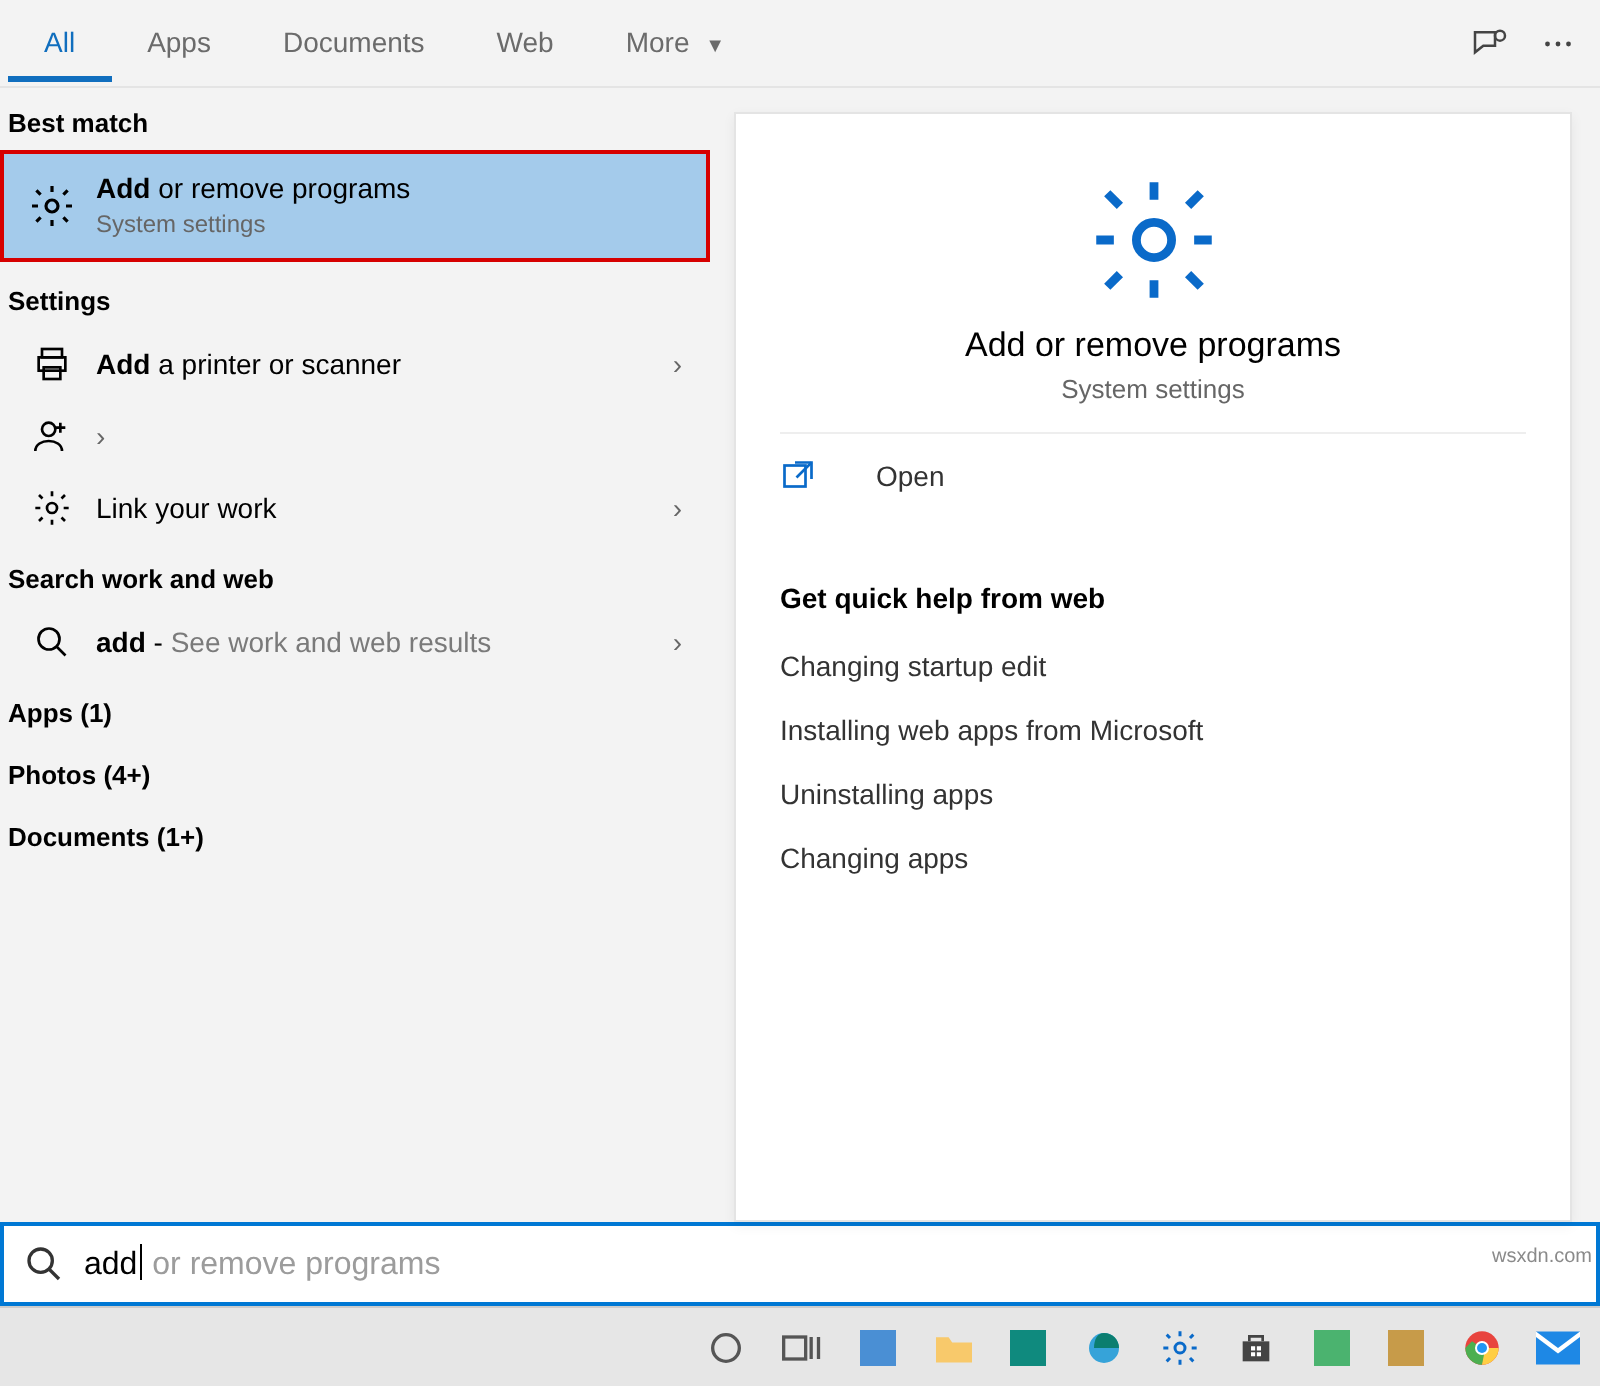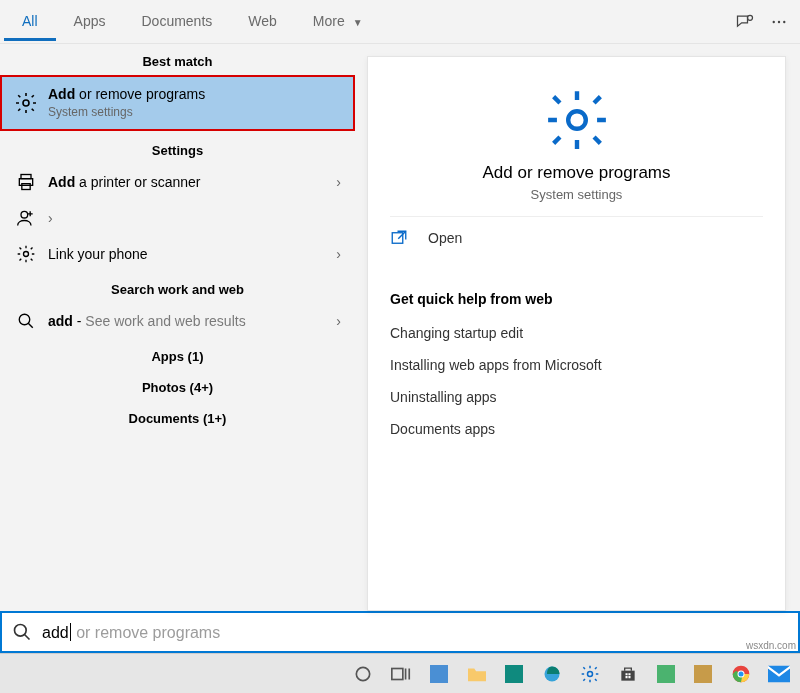--- a/index.html
+++ b/index.html
@@ -49,22 +49,21 @@
   }
   .left {
     width: 355px;
     background:#f3f3f3;
     display:flex;
     flex-direction:column;
   }
   .section-title {
     font-size:13px;
     font-weight:600;
-    padding: 10px 20px 6px;
-    text-align: center;
+    padding: 10px 4px 6px;
   }
   .result {
     display:flex;
     align-items:center;
     padding: 6px 10px 6px 14px;
     min-height:34px;
     cursor:pointer;
   }
   .result .icon {
     width:24px; height:24px;
@@ -102,21 +101,21 @@
     padding:16px 0 14px;
     border-bottom:1px solid #eee;
   }
   .r-hero .gear { color:#0a6ac9; }
   .r-title{ font-size:17px; margin-top:10px; }
   .r-sub  { font-size:13px; color:#666; margin-top:4px; }
   .r-row{
     display:flex; align-items:center;
     padding:12px 0;
     cursor:pointer;
-    gap:20px;
+    gap:30px;
     color:#333;
   }
   .r-sec-title{ font-weight:600; padding:12px 0 10px; }
   .r-link{ padding:8px 0; color:#333; cursor:pointer; }
   
   .searchbar{
     height:42px;
     border:2px solid #0078d4;
     display:flex;
     align-items:center;
@@ -149,21 +148,21 @@
   .tb-gap{width:380px;}
   .tb-btn{
     width:42px;height:34px;
     display:flex;align-items:center;justify-content:center;
     cursor:pointer;
   }
   .sq{width:18px;height:18px;}
   .watermark{
     position:absolute;
     right:4px;
-    bottom:42px;
+    bottom:59px;
     font-size:10px;
     color:#8a8a8a;
   }
   
   svg{display:block;}
 </style>
 </head>
 <body>
 
 <div class="tabs">
@@ -236,21 +235,21 @@
       <div class="chev-right">›</div>
     </div>
 
     <div class="result">
       <div class="icon">
         <svg width="20" height="20" viewBox="0 0 24 24" fill="none" stroke="#000" stroke-width="1.6">
           <circle cx="12" cy="12" r="3"></circle>
           <path d="M12 2v3M12 19v3M4.2 4.2l2.1 2.1M17.7 17.7l2.1 2.1M2 12h3M19 12h3M4.2 19.8l2.1-2.1M17.7 6.3l2.1-2.1"></path>
         </svg>
       </div>
-      <div class="text">Link your phone</div>
+      <div class="text">Link your work</div>
       <div class="chev-right">›</div>
     </div>
 
     <div class="section-title">Search work and web</div>
 
     <div class="result">
       <div class="icon">
         <svg width="18" height="18" viewBox="0 0 24 24" fill="none" stroke="#000" stroke-width="1.8">
           <circle cx="10" cy="10" r="7"></circle>
             <path d="M21 21l-6-6"></path>
@@ -294,21 +293,21 @@
         </svg>
       </span>
       <span>Open</span>
     </div>
 
     <div style="height:20px"></div>
     <div class="r-sec-title">Get quick help from web</div>
     <div class="r-link">Changing startup edit</div>
     <div class="r-link">Installing web apps from Microsoft</div>
     <div class="r-link">Uninstalling apps</div>
-    <div class="r-link">Documents apps</div>
+    <div class="r-link">Changing apps</div>
   </div>
 </div>
 
 <div class="searchbar">
   <span class="mag">
     <svg width="20" height="20" viewBox="0 0 24 24" fill="none" stroke="#333" stroke-width="2">
       <circle cx="10" cy="10" r="7"></circle>
         <path d="M21 21l-6-6"></path>
     </svg>
   </span>

